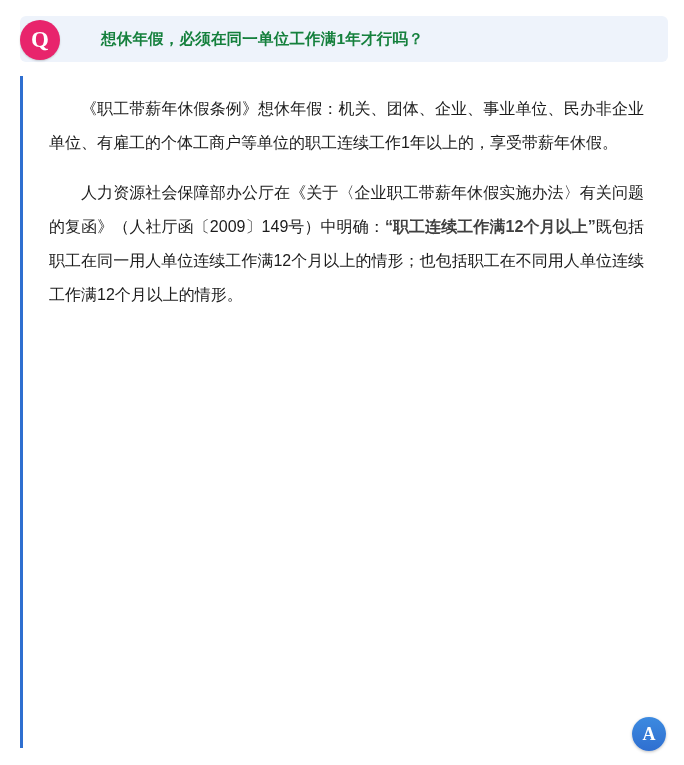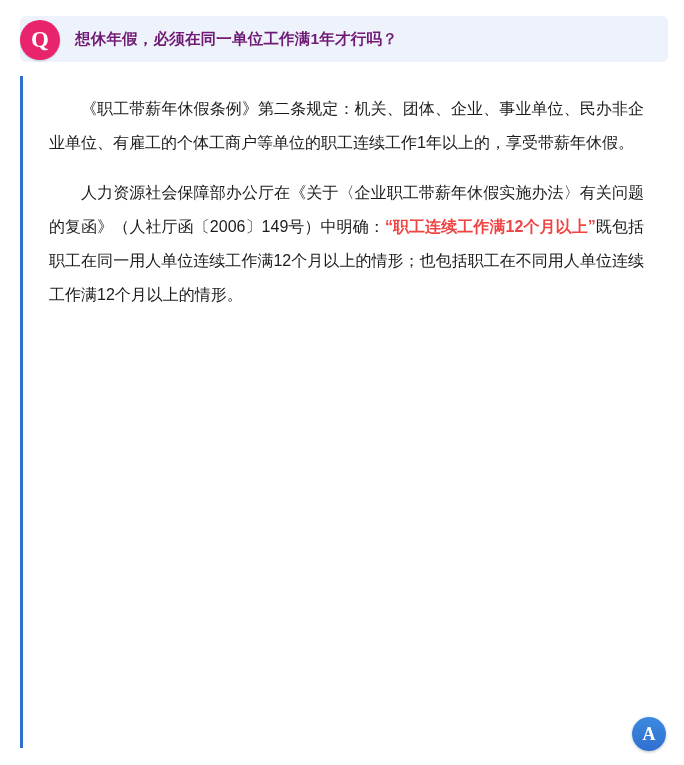--- a/index.html
+++ b/index.html
@@ -46,22 +46,22 @@
     color: #ffffff;
     font-size: 23px;
     font-weight: bold;
     display: flex;
     align-items: center;
     justify-content: center;
     font-family: "Liberation Serif", serif;
     box-shadow: 0 1px 2px rgba(0,0,0,0.18);
   }
   .q-title {
-    margin-left: 55px;
-    color: #701a75;
+    margin-left: 81px;
+    color: #15803d;
     font-size: 15.5px;
     font-weight: bold;
     letter-spacing: 0.2px;
     line-height: 1.2;
   }
 
   
   .a-body {
     position: absolute;
     left: 20px;
@@ -78,21 +78,21 @@
     line-height: 34px;
     color: #1b1b1b;
     text-indent: 2em;
     margin: 0 0 16px 0;
     text-align: justify;
     font-family: "Liberation Sans", sans-serif;
   }
   .para:last-child { margin-bottom: 0; }
 
   .hl {
-    color: #ef4444;
+    color: #404040;
     font-weight: bold;
   }
 
   
   .a-badge {
     position: absolute;
     right: 18px;
     bottom: 14px;
     width: 34px;
     height: 34px;
@@ -112,19 +112,19 @@
 <body>
 
 <div class="page">
 
   <div class="q-header">
     <div class="q-badge">Q</div>
     <div class="q-title">想休年假，必须在同一单位工作满1年才行吗？</div>
   </div>
 
   <div class="a-body">
-    <p class="para" id="p1"><span>《职工带薪年休假条例》第二条规定：机关、团体、企业、事业单位、民办非企业单位、有雇工的个体工商户等单位的职工连续工作1年以上的，享受带薪年休假。</span></p>
-    <p class="para" id="p3"><span>人力资源社会保障部办公厅在《关于〈企业职工带薪年休假实施办法〉有关问题的复函》（人社厅函〔2006〕149号）中明确：</span><span class="hl">“职工连续工作满12个月以上”</span><span>既包括职工在同一用人单位连续工作满12个月以上的情形；也包括职工在不同用人单位连续工作满12个月以上的情形。</span></p>
+    <p class="para" id="p1"><span>《职工带薪年休假条例》想休年假：机关、团体、企业、事业单位、民办非企业单位、有雇工的个体工商户等单位的职工连续工作1年以上的，享受带薪年休假。</span></p>
+    <p class="para" id="p3"><span>人力资源社会保障部办公厅在《关于〈企业职工带薪年休假实施办法〉有关问题的复函》（人社厅函〔2009〕149号）中明确：</span><span class="hl">“职工连续工作满12个月以上”</span><span>既包括职工在同一用人单位连续工作满12个月以上的情形；也包括职工在不同用人单位连续工作满12个月以上的情形。</span></p>
   </div>
 
   <div class="a-badge">A</div>
 
 </div>
 
 </body></html>

